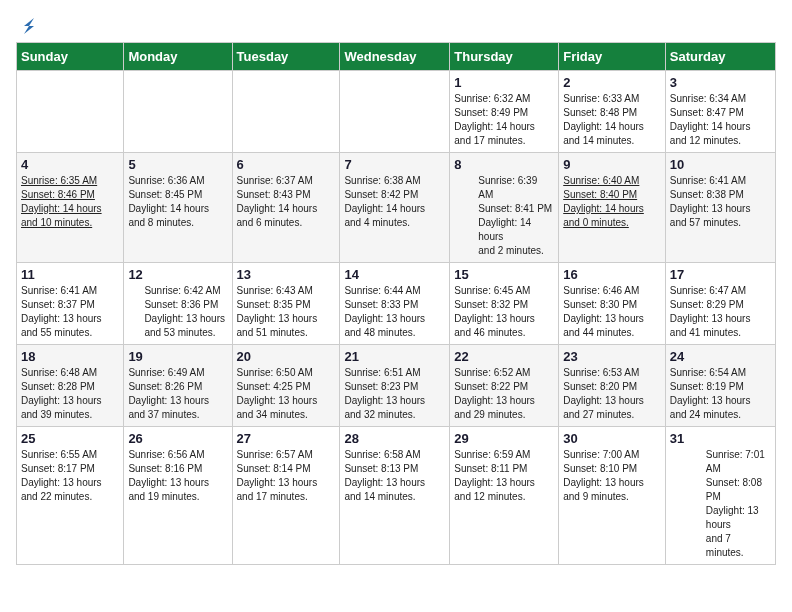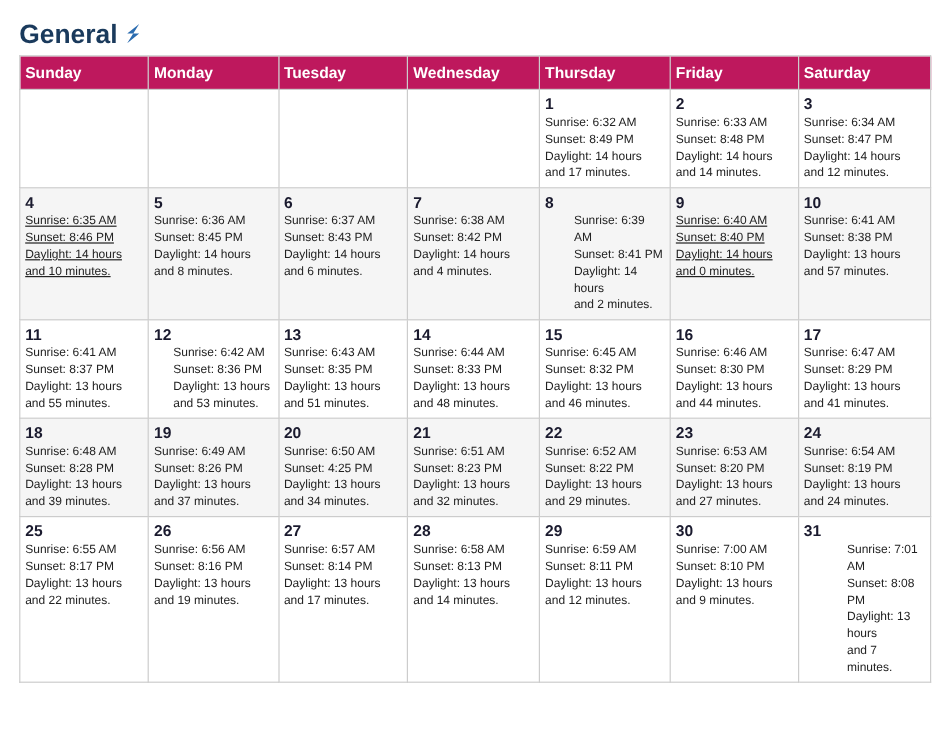--- a/index.html
+++ b/index.html
@@ -33,21 +33,21 @@
     .subtitle {
       font-size: 15px;
       color: #333;
     }
     table {
       width: 100%;
       border-collapse: collapse;
       font-size: 11px;
     }
     thead th {
-      background: #be185d;
+      background: #15803d;
       color: #fff;
       padding: 6px 4px;
       text-align: left;
       font-size: 13px;
       font-weight: bold;
       border: 1px solid #ccc;
     }
     td {
       border: 1px solid #ccc;
       vertical-align: top;
@@ -76,21 +76,20 @@
     
     .row-even td { background: #f0f0f0; }
     .row-odd td { background: #fff; }
   </style>
 </head>
 <body>
 
 <div class="header">
   <div class="logo">
     <div style="display:flex;align-items:center;">
-      <span style="font-size:22px;font-weight:bold;color:#1a3a5c;">General</span>
       <svg width="22" height="22" viewBox="0 0 22 22" style="margin-left:2px;">
         <polygon points="6,18 16,10 11,10 16,2 6,10 11,10" fill="#2b6cb0"></polygon>
       </svg>
     </div>
     <span style="font-size:22px;font-weight:bold;color:#2b6cb0;margin-top:-4px;"></span>
   </div>
   <div class="title-area">
     <div class="month-title"></div>
     <div class="subtitle"></div>
   </div>

